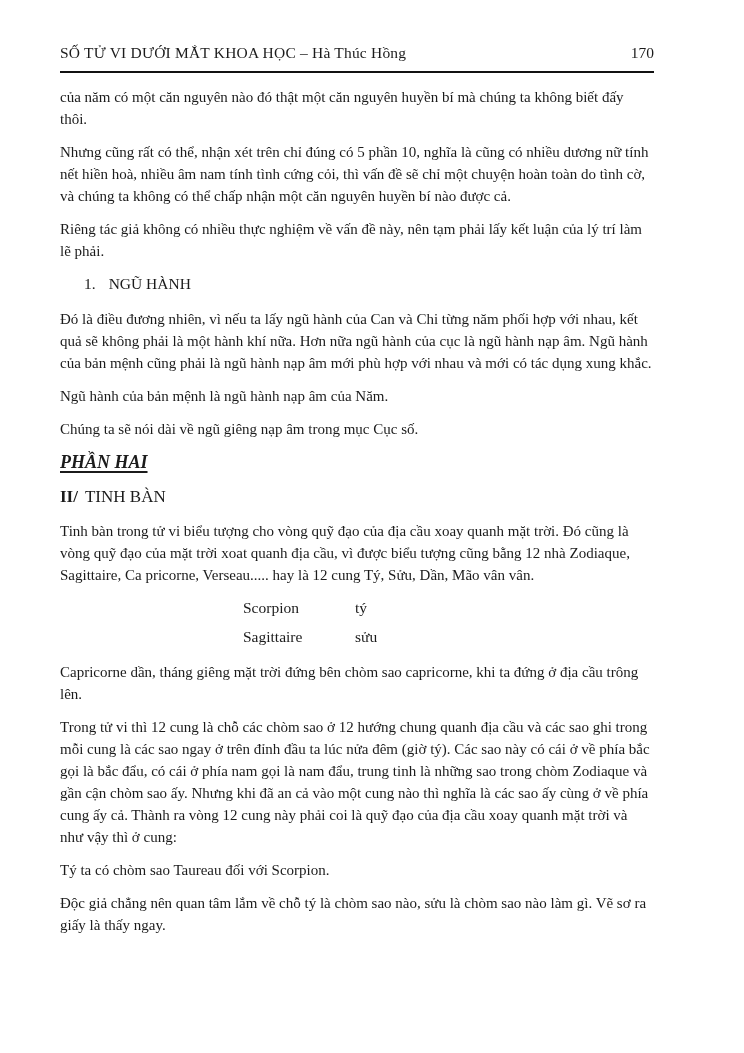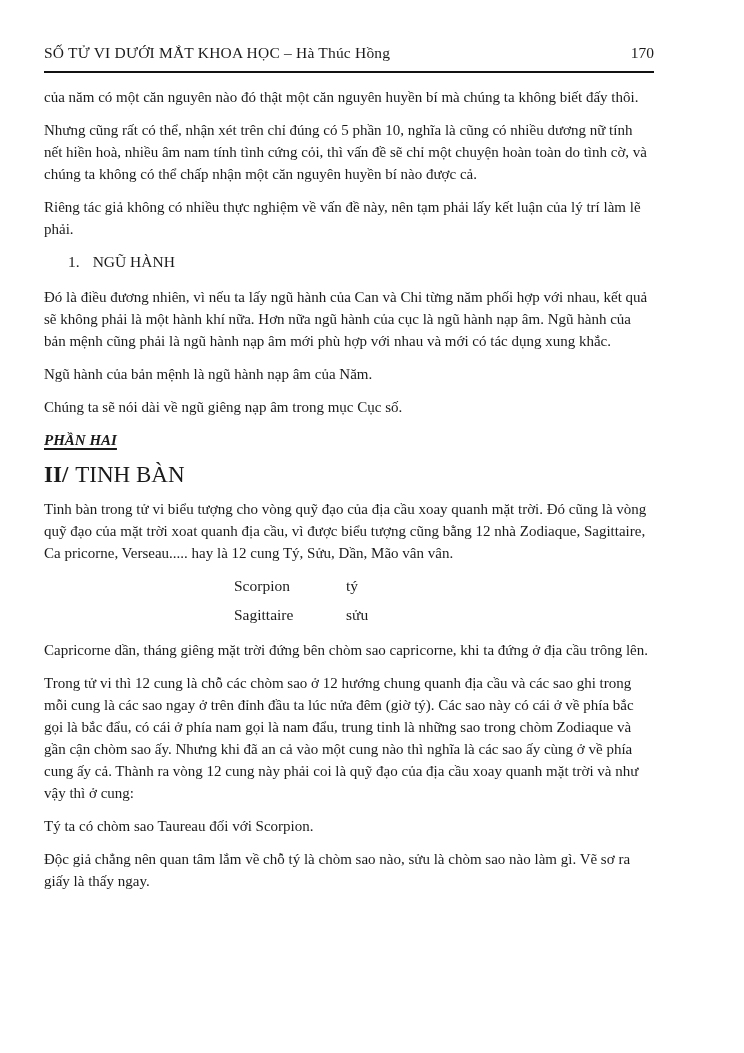--- a/index.html
+++ b/index.html
@@ -11,21 +11,21 @@
     width: 744px;
     height: 1053px;
     font-family: "Liberation Serif", "DejaVu Serif", serif;
     color: #1b1b1b;
     overflow: hidden;
   }
   .page {
     box-sizing: border-box;
     width: 712px;
     height: 1053px;
-    padding: 44px 58px 20px 44px;
+    padding: 44px 58px 20px 60px;
     background: #ffffff;
   }
   .page-header {
     display: flex;
     justify-content: space-between;
     align-items: flex-end;
     border-bottom: 2px solid #111;
     padding-bottom: 9px;
     margin-bottom: 13px;
   }
@@ -45,52 +45,51 @@
   }
   .list-item {
     font-size: 15.5px;
     line-height: 22px;
     margin: 2px 0 13px 24px;
   }
   .list-item .list-number {
     margin-right: 13px;
   }
   .part-heading {
-    font-size: 15px;
+    font-size: 18px;
     font-weight: bold;
     font-style: italic;
     line-height: 22px;
     margin: 4px 0 12px 0;
   }
   .part-heading span {
     text-decoration: underline;
     text-underline-offset: 3px;
     text-decoration-thickness: 1.5px;
   }
   .section-heading {
-    font-size: 23px;
+    font-size: 17px;
     line-height: 22px;
     margin: 13px 0 12px 0;
   }
   .section-heading .section-prefix {
     font-weight: bold;
     margin-right: 7px;
   }
   .zodiac-table {
     margin: 2px 0 13px 183px;
     font-size: 15.5px;
     line-height: 22px;
   }
   .zodiac-row {
     margin-bottom: 7px;
   }
   .zodiac-row .constellation {
     display: inline-block;
     width: 112px;
-    margin-left: 7px;
   }
 </style>
 </head>
 <body>
 
 <div class="page">
 
   <div class="page-header">
     <span class="book-title">SỐ TỬ VI DƯỚI MẮT KHOA HỌC – Hà Thúc Hồng</span>
     <span class="page-number">170</span>

